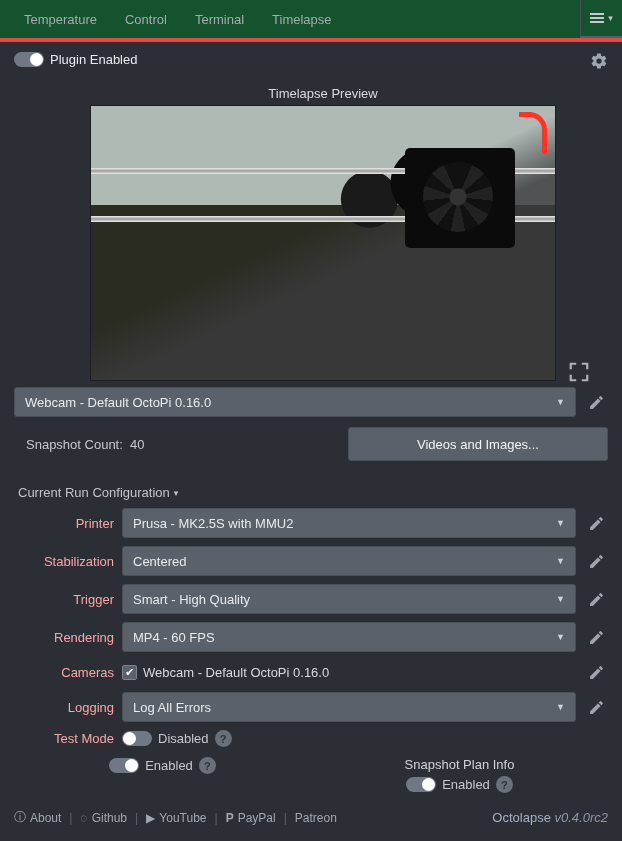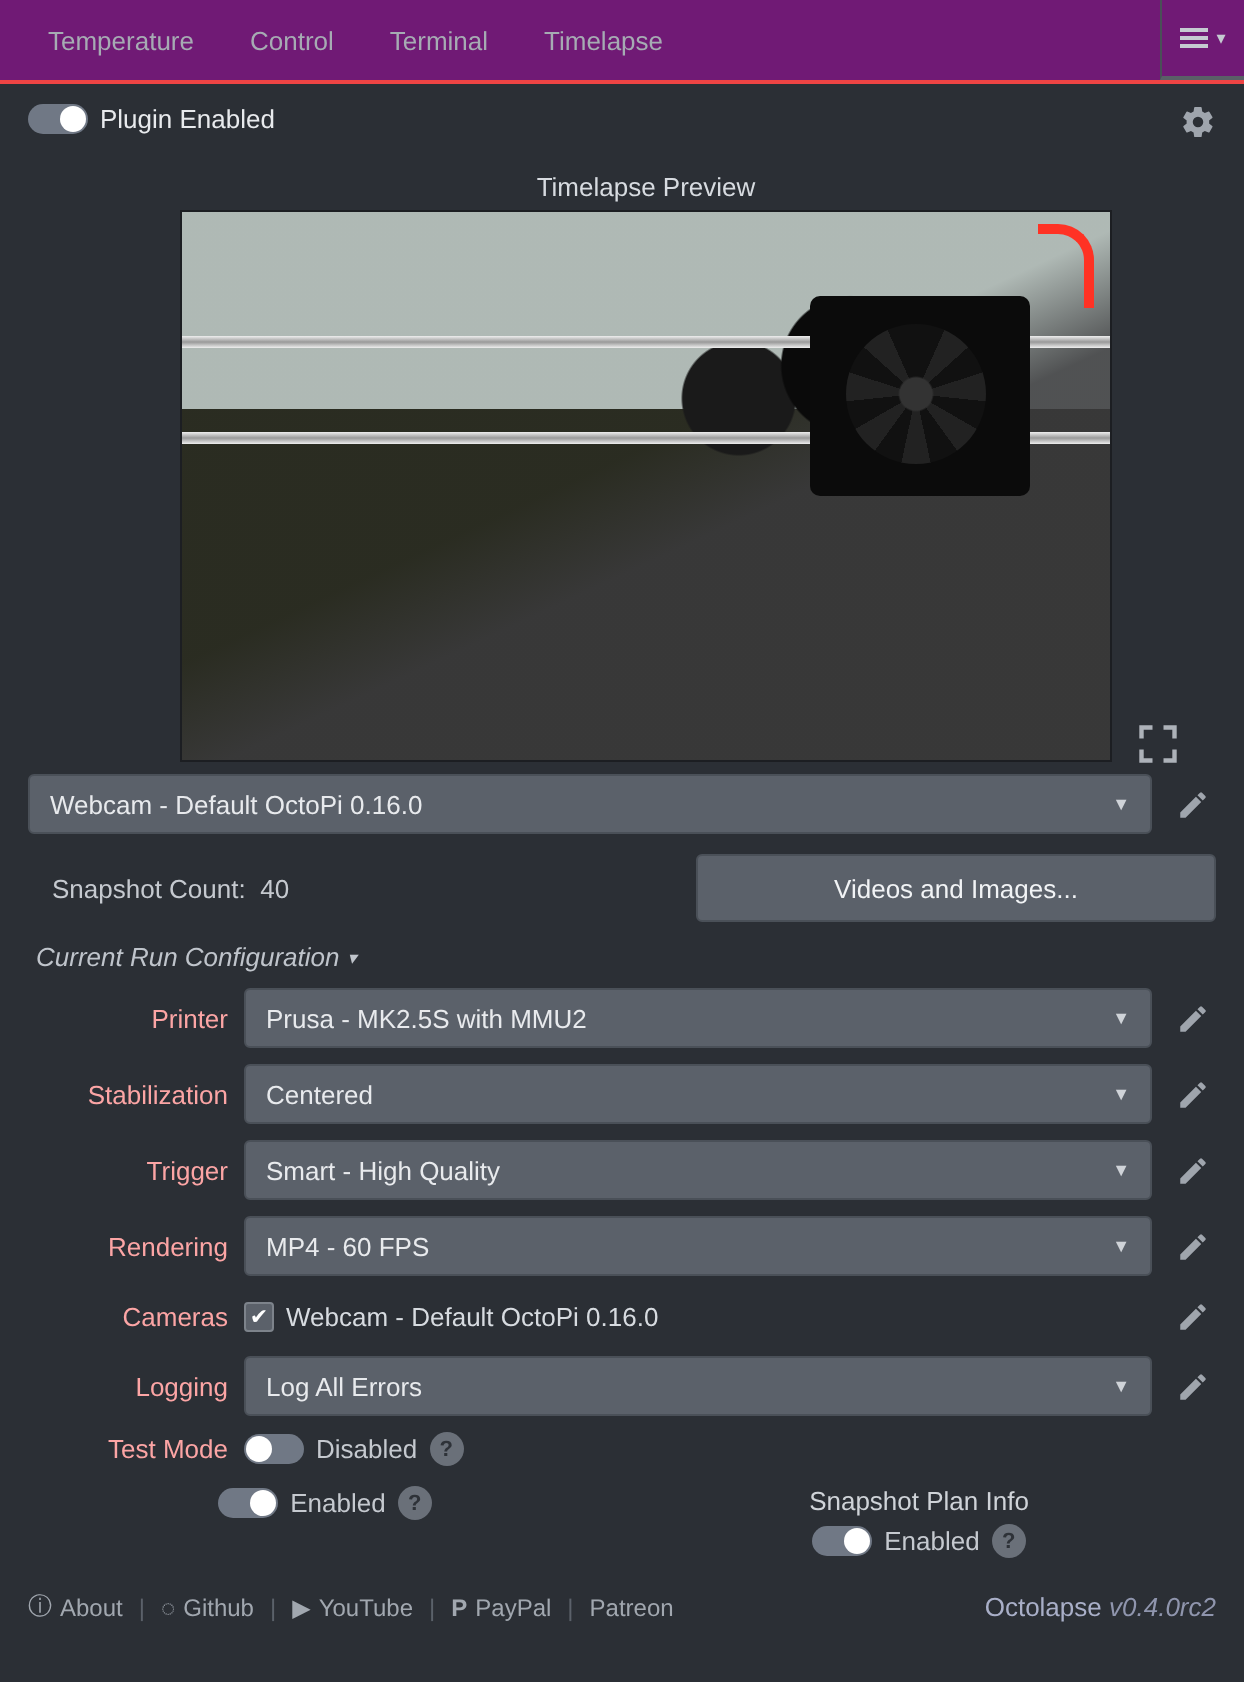--- a/index.html
+++ b/index.html
@@ -6,24 +6,24 @@
   html, body { width: 622px; height: 841px; }
   body {
     background: #2b2f35;
     color: #b9bec4;
     font-family: "Segoe UI", Arial, sans-serif;
     font-size: 13px;
     overflow: hidden;
   }
   .tabbar {
     height: 42px;
-    background: #701a75;
+    background: #14532d;
     display: flex;
     align-items: stretch;
-    border-bottom: 2px solid #ef4444;
+    border-bottom: 4px solid #ef4444;
   }
   .tabbar .tabs { display: flex; flex: 1; padding-left: 10px; }
   .tab {
     padding: 0 14px;
     display: flex;
     align-items: center;
     color: #a6abb3;
     cursor: pointer;
     font-size: 13px;
   }
@@ -106,22 +106,22 @@
   .count-row {
     display:flex; align-items:center; margin-top:10px; gap:10px;
   }
   .count-row .lbl { flex:1; padding-left:12px; color:#c5c9cf; }
   .big-btn {
     width: 260px; height:34px; background:#5b616a; color:#f1f3f5; border:1px solid #4a5058;
     border-radius:3px; display:flex; align-items:center; justify-content:center; font-size:13px;
     cursor:pointer;
   }
   .cfg-header {
-    margin-top:10px; color:#bfc4cb; font-size:13px; display:flex; align-items:center; gap:4px;
-    cursor:pointer; padding-left:4px;font-style:italic;
+    margin-top:24px; color:#bfc4cb; font-size:13px; display:flex; align-items:center; gap:4px;
+    cursor:pointer; padding-left:4px;
   }
   .cfg-header .caret { font-size:9px; }
   .form { margin-top:6px; }
   .form-row {
     display:flex; align-items:center; gap:8px; margin-top:8px;
   }
   .form-row .label {
     width:100px; text-align:right; color:#fca5a5; font-size:13px;
   }
   .form-row .control { flex:1; }

